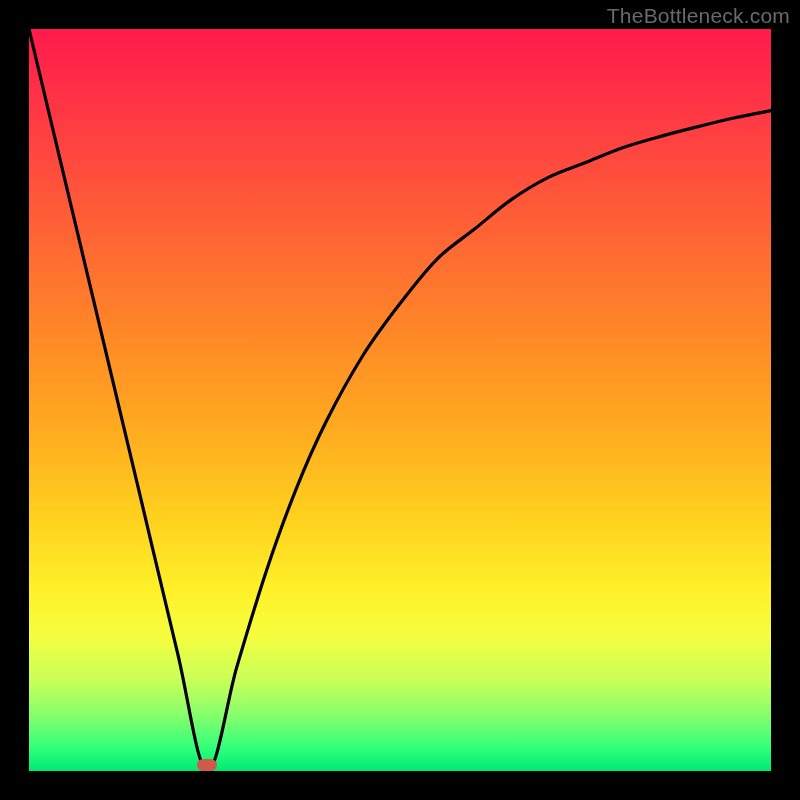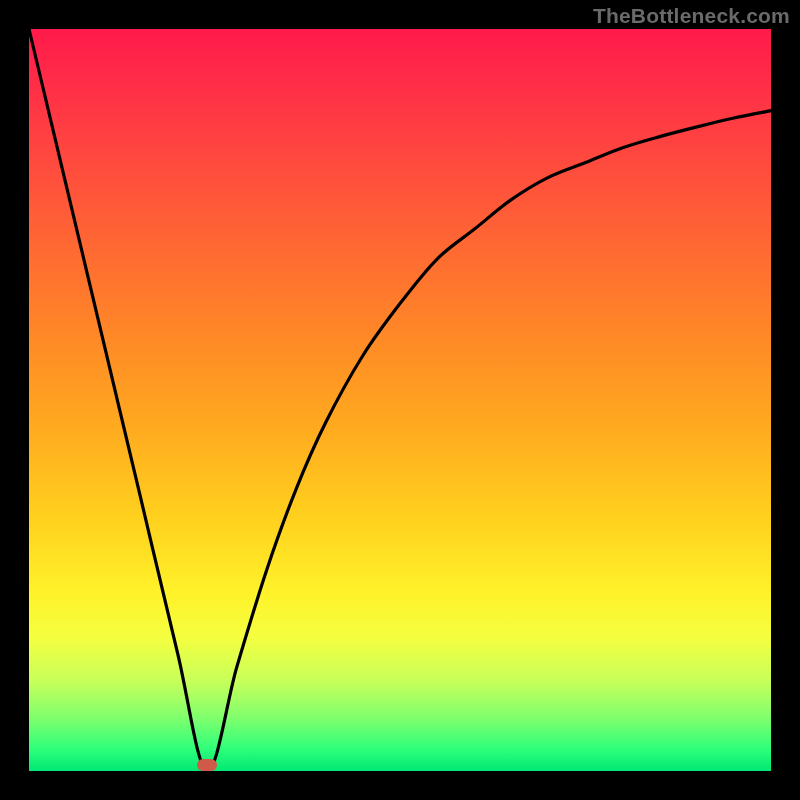--- a/index.html
+++ b/index.html
@@ -39,21 +39,21 @@
       #2fff7a 97%,
       #00e874 100%
     );
   }
   .watermark {
     position: absolute;
     top: 4px;
     right: 10px;
     color: #6a6a6a;
     font-size: 21px;
-    font-weight: 700;
+    font-weight: 400;
     letter-spacing: 0.2px;
     user-select: none;
   }
   svg.curve {
     position: absolute;
     left: 0;
     top: 0;
     width: 742px;
     height: 742px;
     overflow: visible;

